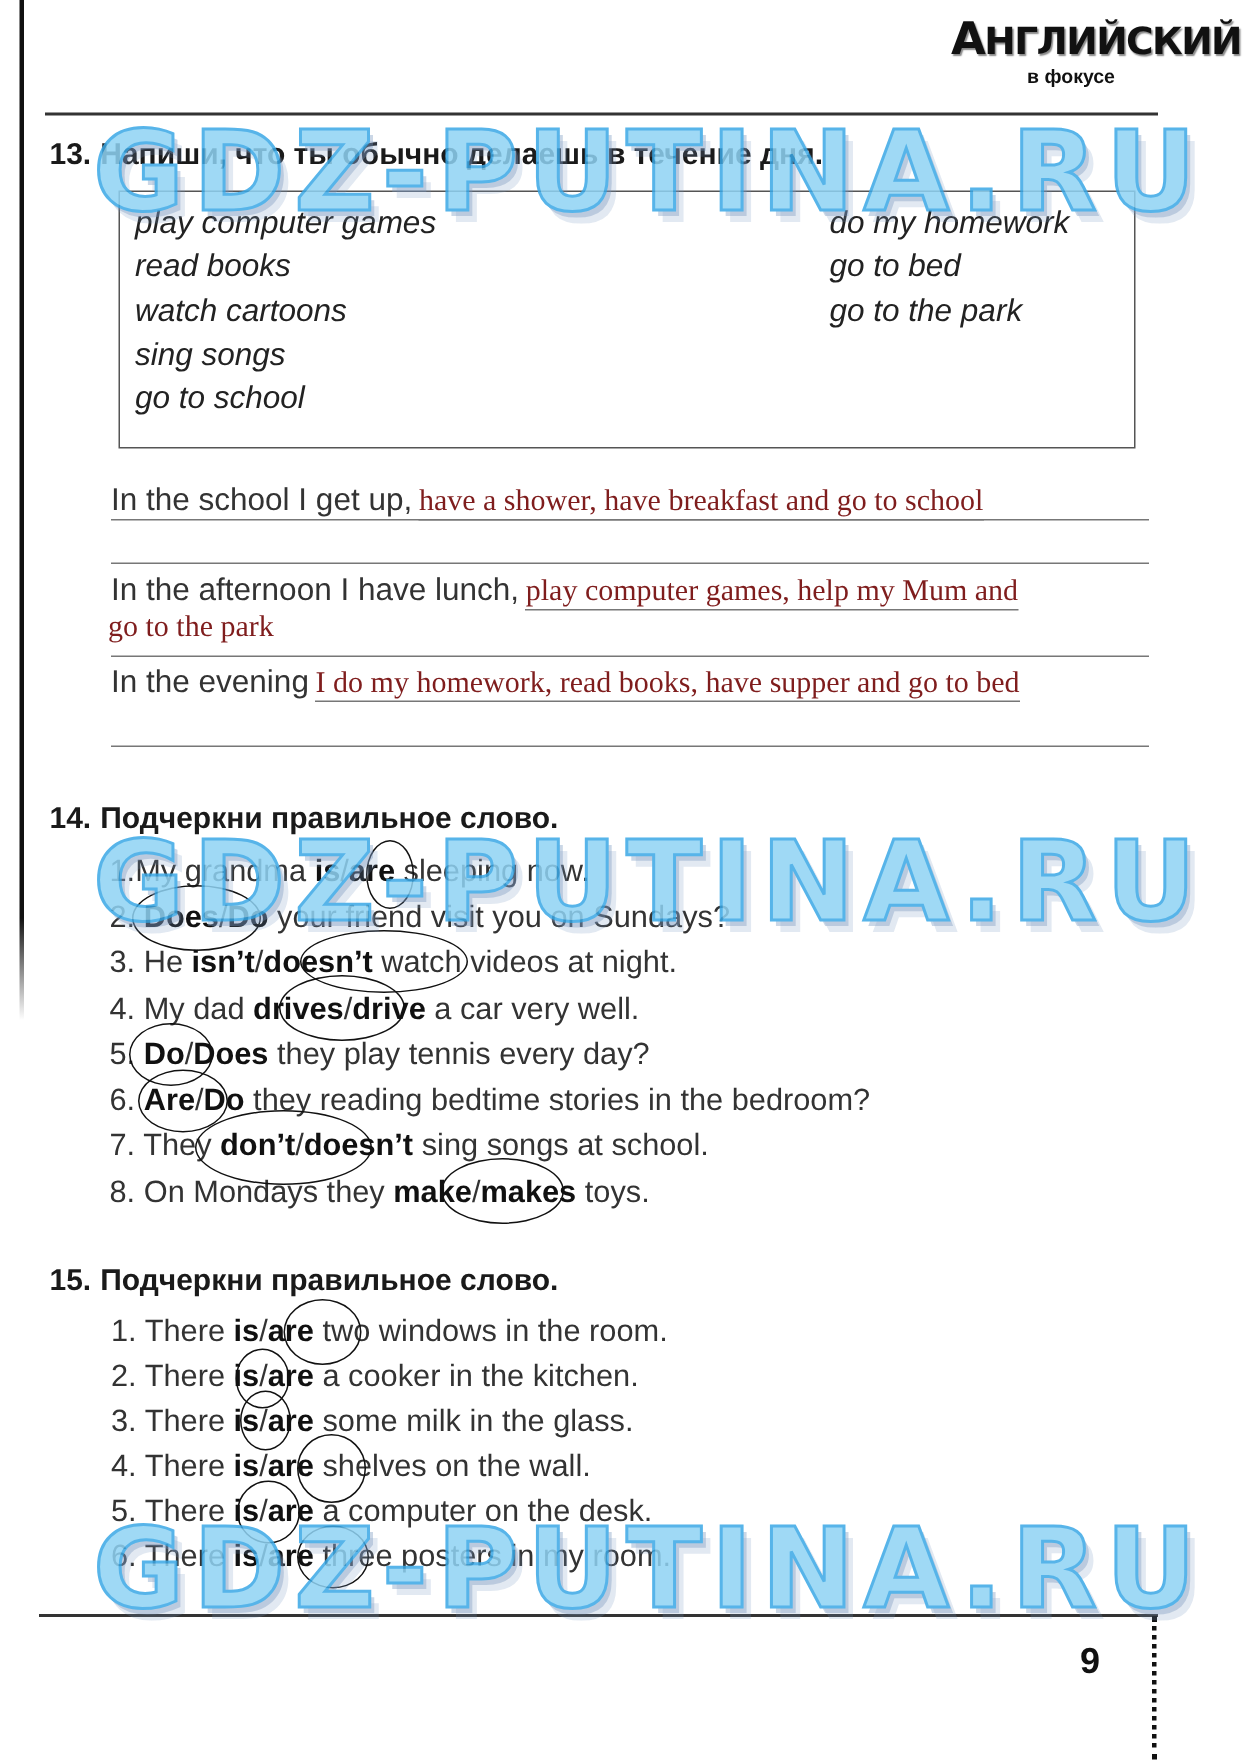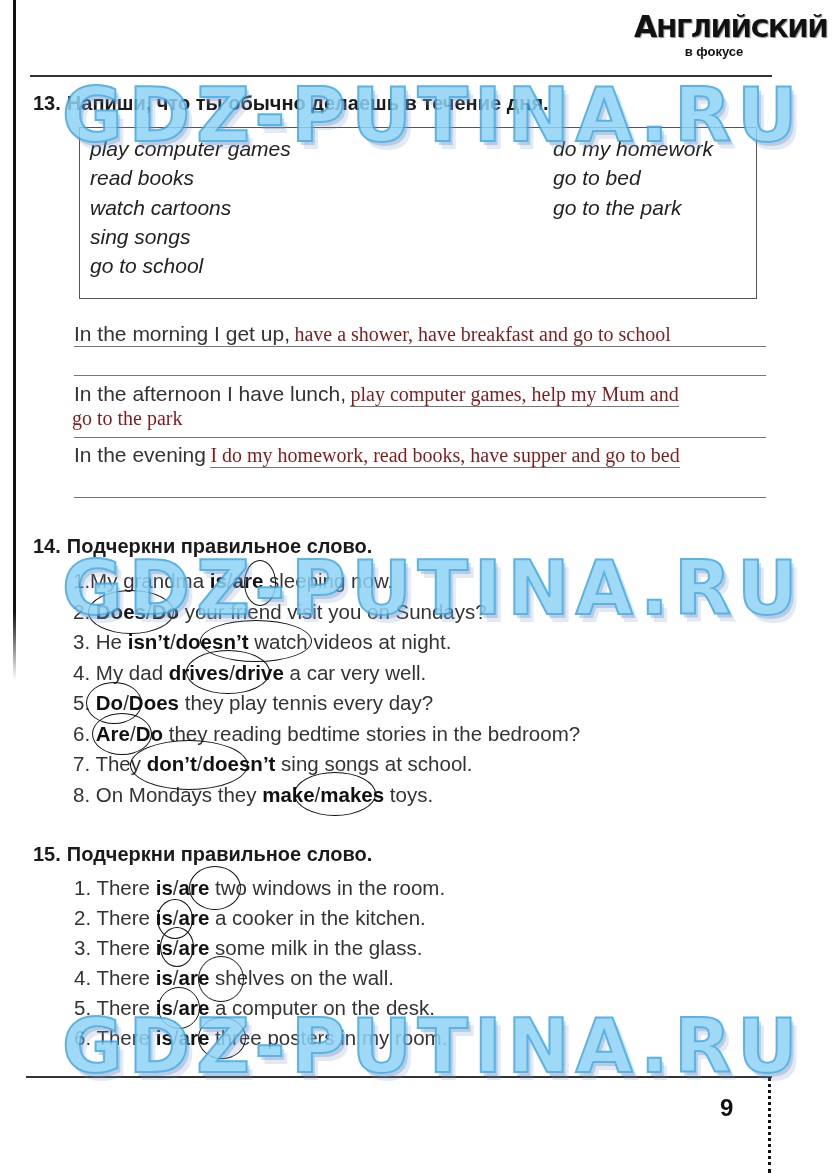--- a/index.html
+++ b/index.html
@@ -78,21 +78,21 @@
     <div>go to school</div>
   </div>
   <div class="word-col" style="left:473px;">
     <div>do my homework</div>
     <div>go to bed</div>
     <div>go to the park</div>
   </div>
 </div>
 
 <div class="abs" style="left:74px; top:322px;">
-  <span class="prompt">In the morning I get up,</span>
+  <span class="prompt">In the school I get up,</span>
   <span class="handwritten ul">have a shower, have breakfast and go to school</span>
 </div>
 <div class="abs ans-line" style="top:346px;"></div>
 <div class="abs ans-line" style="top:375px;"></div>
 
 <div class="abs" style="left:74px; top:382px;">
   <span class="prompt">In the afternoon I have lunch,</span>
   <span class="handwritten ul">play computer games, help my Mum and</span>
 </div>
 <div class="abs handwritten" style="left:72px; top:407px;">go to the park</div>

